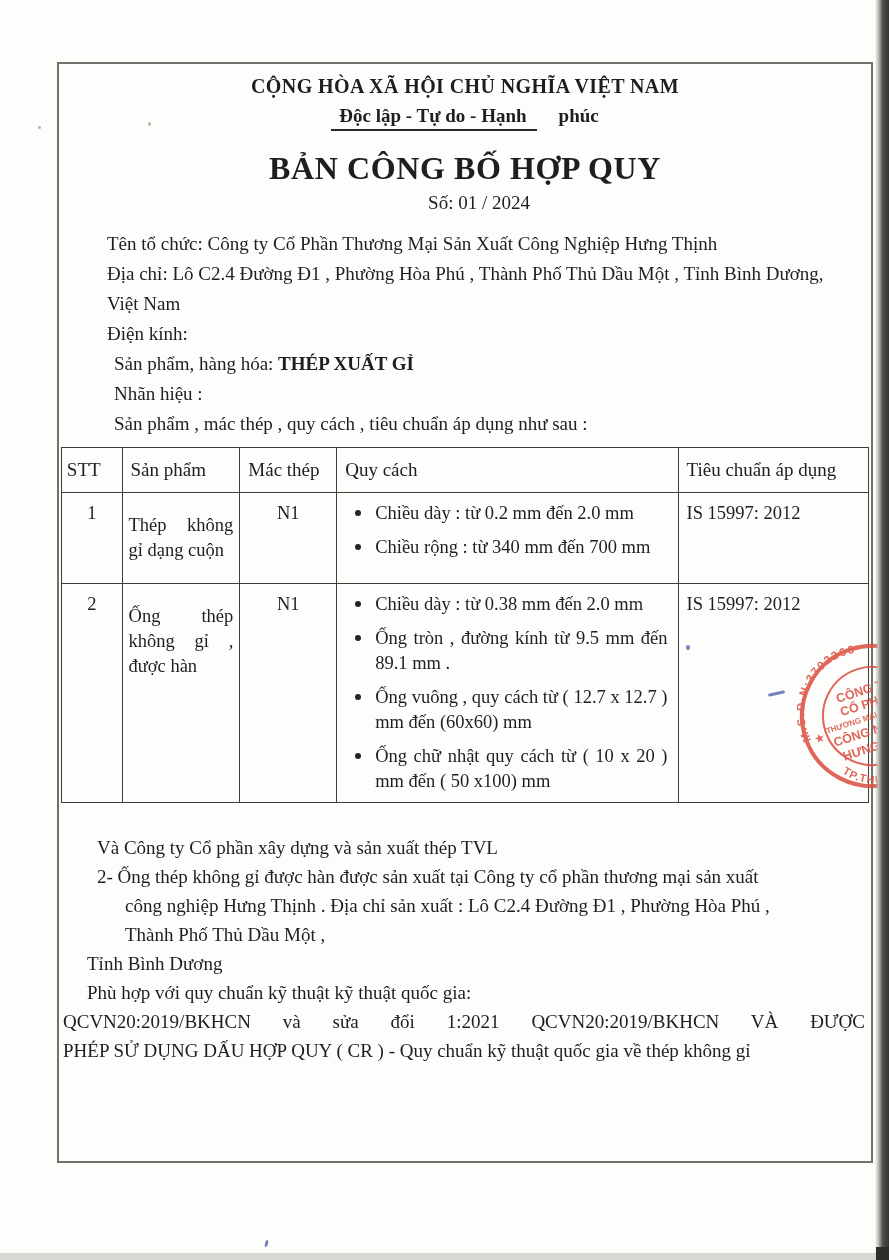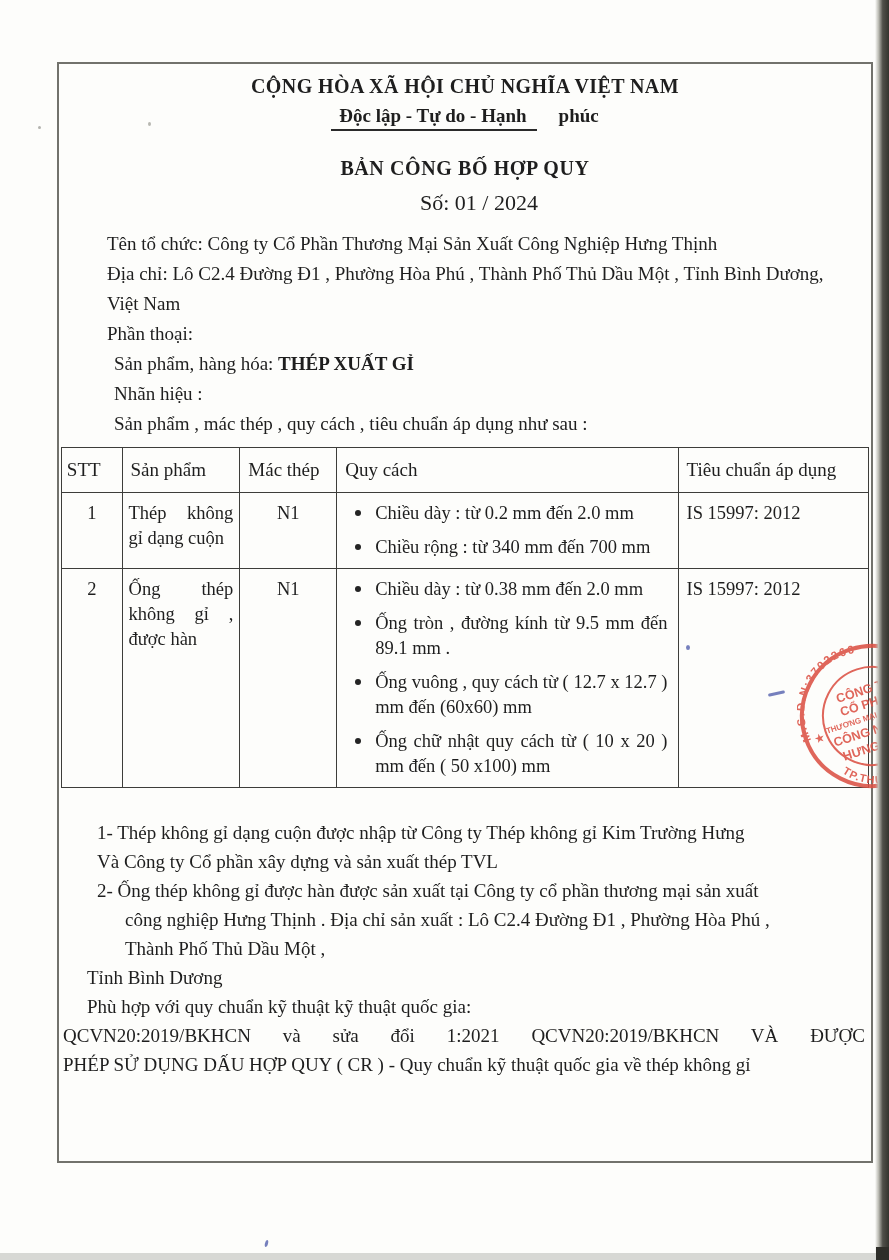--- a/index.html
+++ b/index.html
@@ -33,26 +33,26 @@
     font-size: 19px; line-height: 26px;
     font-weight: bold;
   }
   .motto-u {
     border-bottom: 2.5px solid #2a2a2a;
     padding: 0 10px 3px 8px;
   }
   .motto-tail { margin-left: 22px; }
   .doc-title {
     margin-top: 24px;
-    font-size: 20px; line-height: 30px;
+    font-size: 32px; line-height: 30px;
     font-weight: bold; letter-spacing: 0.6px;
   }
   .doc-number {
     margin-top: 7px;
-    font-size: 22px; line-height: 26px; margin-left: 28px;
+    font-size: 19px; line-height: 26px; margin-left: 28px;
   }
 
   
   .info {
     margin-top: 13px;
     padding: 0 16px 0 20px;
     font-size: 19px; line-height: 30px; margin-left: 28px;
   }
   .info p { margin: 0; }
   .indented { padding-left: 7px; }
@@ -73,21 +73,21 @@
   th {
     font-weight: normal;
     padding: 9px 8px;
     line-height: 26px;
     font-size: 19px;
   }
   th.c-stt { text-align: center; padding-left: 2px; padding-right: 18px; }
   td { padding: 8px 8px; line-height: 25px; }
   td.c-stt { text-align: center; }
   td.c-mt  { text-align: center; }
-  td.c-sp  { text-align: justify; padding: 8px 6px; }
+  td.c-sp  { text-align: justify; padding: 20px 6px; }
   td.c-qc  { padding: 8px 10px 8px 8px; }
   td.c-qc ul { list-style: none; }
   td.c-qc li {
     position: relative;
     padding-left: 30px;
     margin-bottom: 9px;
     text-align: justify;
   }
   td.c-qc li:last-child { margin-bottom: 0; }
   td.c-qc li::before {
@@ -170,21 +170,21 @@
     <div class="motto">
       <span class="motto-u">Độc lập - Tự do - Hạnh</span><span class="motto-tail">phúc</span>
     </div>
     <div class="doc-title">BẢN CÔNG BỐ HỢP QUY</div>
     <div class="doc-number">Số: 01 / 2024</div>
   </div>
 
   <div class="info">
     <p>Tên tổ chức: Công ty Cổ Phần Thương Mại Sản Xuất Công Nghiệp Hưng Thịnh</p>
     <p>Địa chỉ: Lô C2.4 Đường Đ1 , Phường Hòa Phú , Thành Phố Thủ Dầu Một , Tỉnh Bình Dương, Việt Nam</p>
-    <p>Phần thoại:</p>
+    <p>Điện kính:</p>
     <p class="indented"><span>Sản phẩm, hàng hóa: </span><span class="bold">THÉP XUẤT GỈ</span></p>
     <p class="indented">Nhãn hiệu :</p>
     <p class="indented">Sản phẩm , mác thép , quy cách , tiêu chuẩn áp dụng như sau :</p>
   </div>
 
   <table>
     <colgroup>
       <col style="width:7.5%">
         <col style="width:14.6%">
         <col style="width:12%">
@@ -224,21 +224,20 @@
             <li>Ống vuông , quy cách từ ( 12.7 x 12.7 ) mm đến (60x60) mm</li>
             <li>Ống chữ nhật quy cách từ ( 10 x 20 ) mm đến ( 50 x100) mm</li>
           </ul>
         </td>
         <td class="c-tc">IS 15997: 2012</td>
       </tr>
     </tbody>
   </table>
 
   <div class="notes">
-    <div class="note1">1- Thép không gỉ dạng cuộn được nhập từ Công ty Thép không gỉ Kim Trường Hưng</div>
     <div class="note1">Và Công ty Cổ phần xây dựng và sản xuất thép TVL</div>
     <div class="note2-l1">2- Ống thép không gỉ được hàn được sản xuất tại Công ty cổ phần thương mại sản xuất</div>
     <div class="note2-cont">công nghiệp Hưng Thịnh . Địa chỉ sản xuất : Lô C2.4 Đường Đ1 , Phường Hòa Phú ,</div>
     <div class="note2-cont">Thành Phố Thủ Dầu Một ,</div>
     <div class="province">Tỉnh Bình Dương</div>
     <div class="conf-intro">Phù hợp với quy chuẩn kỹ thuật kỹ thuật quốc gia:</div>
     <div class="conf-line1">QCVN20:2019/BKHCN và sửa đổi 1:2021 QCVN20:2019/BKHCN VÀ ĐƯỢC</div>
     <div class="conf-line2">PHÉP SỬ DỤNG DẤU HỢP QUY ( CR ) -  Quy chuẩn kỹ thuật quốc gia về thép không gỉ</div>
   </div>
 

